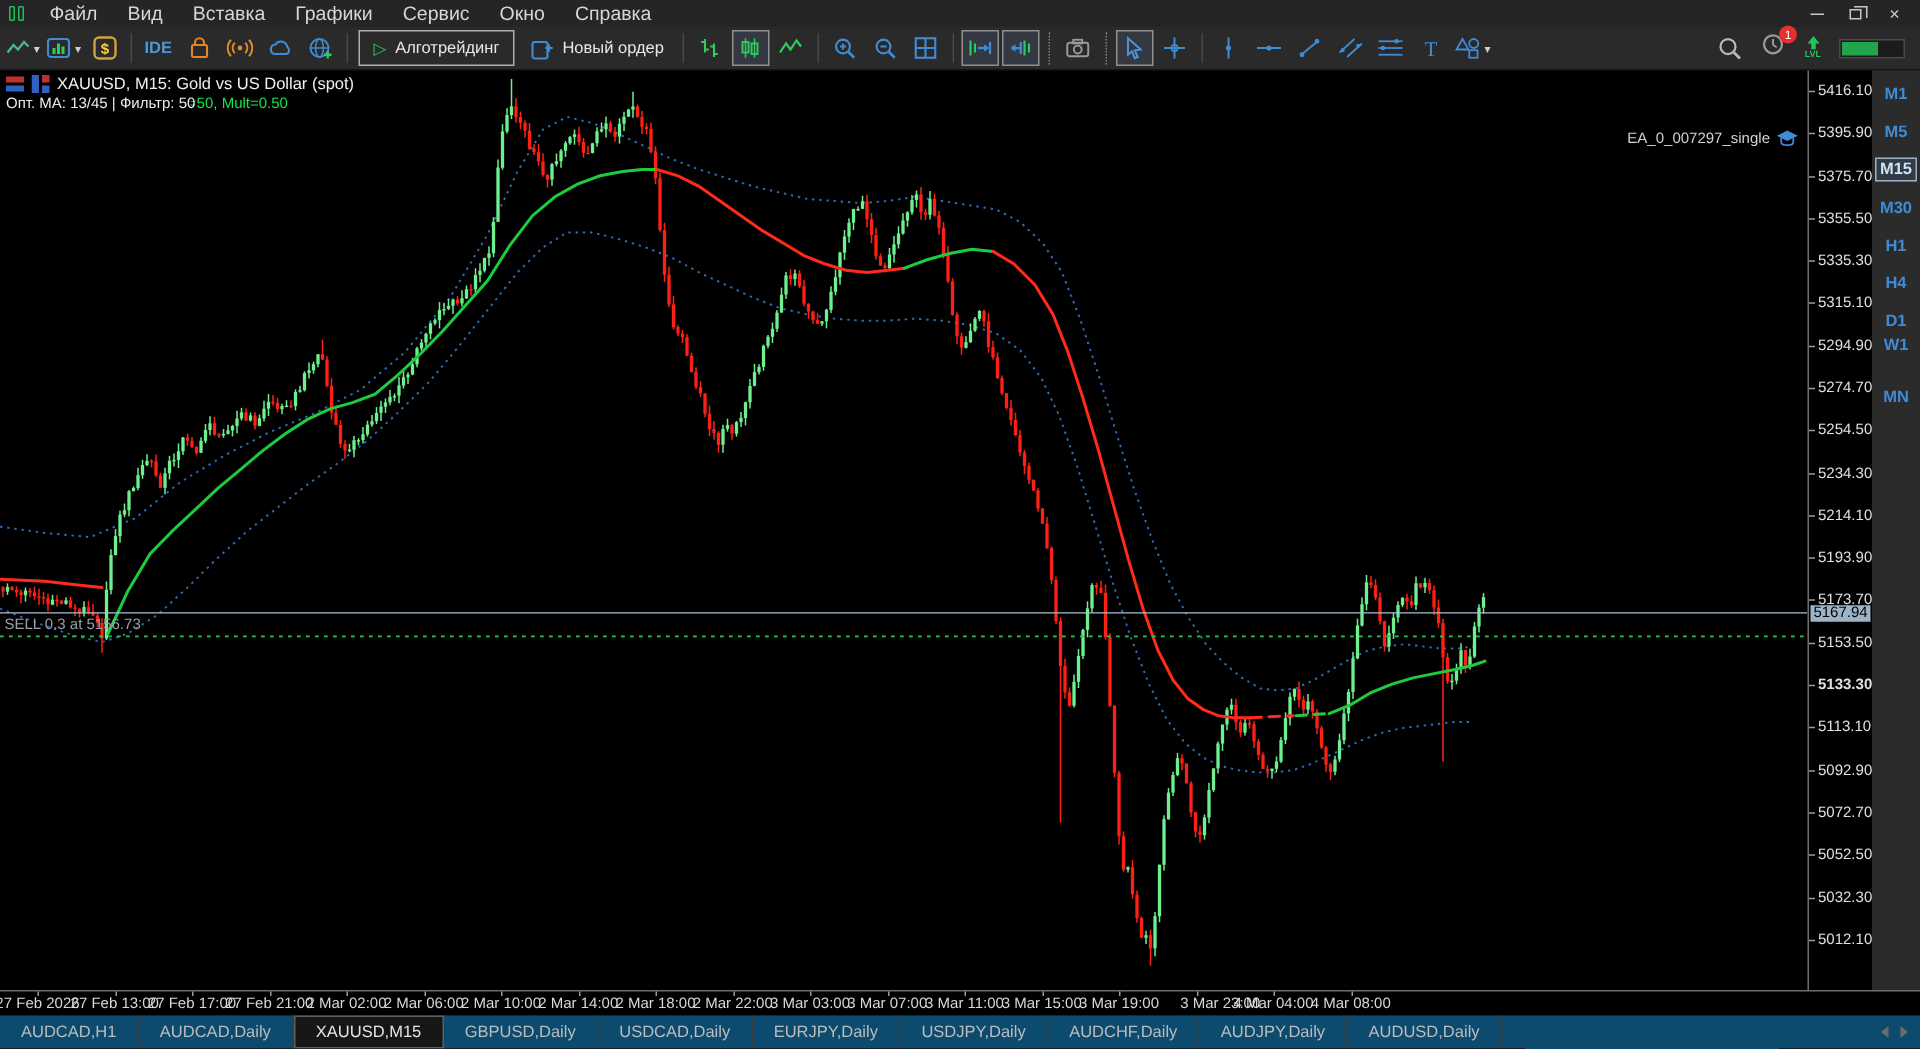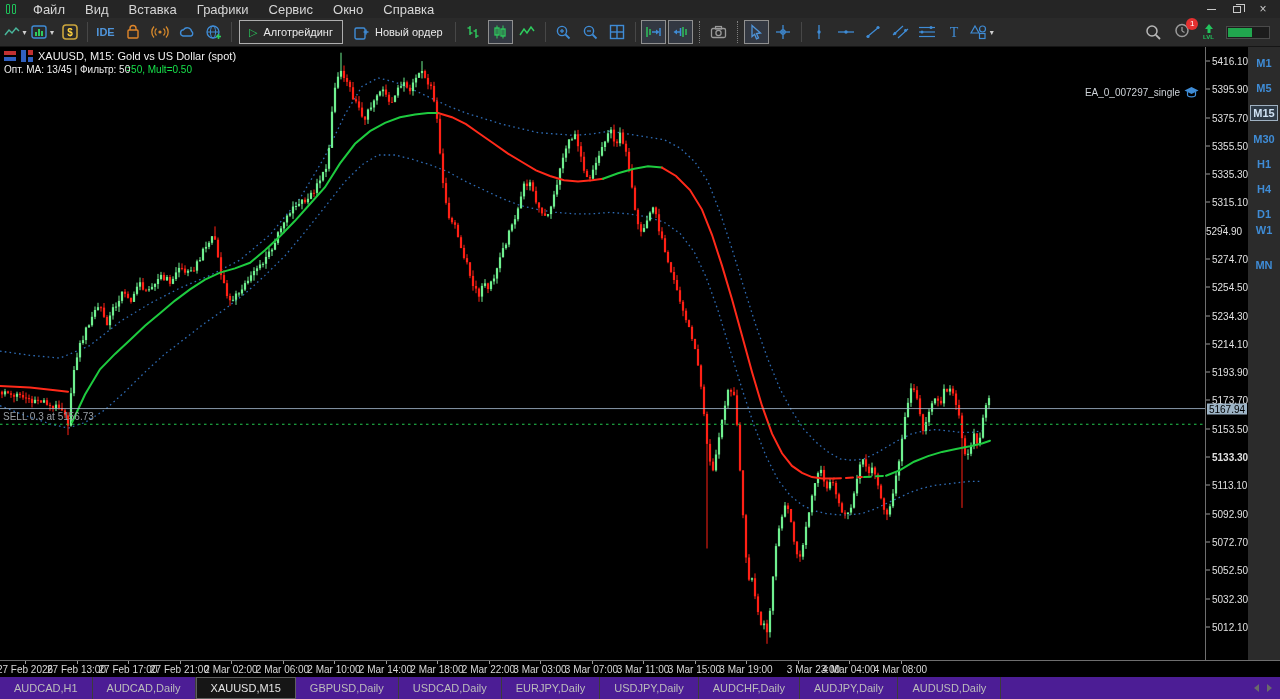--- a/index.html
+++ b/index.html
@@ -58,21 +58,21 @@
   .tf-bar { width:32px; background:#2b2b2b; position:relative; }
   .tf { position:absolute; left:2px; right:2px; transform:translateY(-50%); text-align:center; color:#3f8cd6; font-size:11px; font-weight:bold; padding:1px 0; border:1px solid transparent; }
   .tf.active { color:#cfe2f4; border:1px solid #9fb1c1; background:#2f3b47; }
 
   
   .time-axis { height:17px; flex:0 0 17px; background:#000; border-top:1px solid #6e6e6e; position:relative; }
   .tlabel { position:absolute; top:3px; transform:translateX(-50%); color:#d8d8d8; font-size:10px; white-space:nowrap; }
   .ttick { position:absolute; top:0; width:1px; height:3px; background:#9a9a9a; }
 
   
-  .tab-bar { height:22px; flex:0 0 22px; background:#4c1d95; display:flex; align-items:stretch; position:relative; }
+  .tab-bar { height:22px; flex:0 0 22px; background:#0c4a6e; display:flex; align-items:stretch; position:relative; }
   .tab { display:flex; align-items:center; padding:0 14px; font-size:11px; color:#bcbcbc; border-right:1px solid #3c3c3c; }
   .tab.active { background:#161616; color:#e4e4e4; border:1px solid #5f5f5f; border-right:1px solid #5f5f5f; }
   .tab-nav { position:absolute; right:8px; top:0; bottom:0; display:flex; align-items:center; gap:8px; }
   .tri { width:0; height:0; border-top:4px solid transparent; border-bottom:4px solid transparent; }
   .tri-l { border-right:5px solid #6a6a6a; }
   .tri-r { border-left:5px solid #6a6a6a; }
 </style>
 </head>
 <body>
 
@@ -1045,21 +1045,21 @@
           <span>5355.50</span>
         </div>
         <div class="ytick" style="top: 127.165px;">
           <i></i>
           <span>5335.30</span>
         </div>
         <div class="ytick" style="top: 155.457px;">
           <i></i>
           <span>5315.10</span>
         </div>
-        <div class="ytick" style="top: 183.748px; flex-direction: column;">
+        <div class="ytick" style="top: 183.748px;">
           <i></i>
           <span>5294.90</span>
         </div>
         <div class="ytick" style="top: 212.039px;">
           <i></i>
           <span>5274.70</span>
         </div>
         <div class="ytick" style="top: 240.331px;">
           <i></i>
           <span>5254.50</span>

